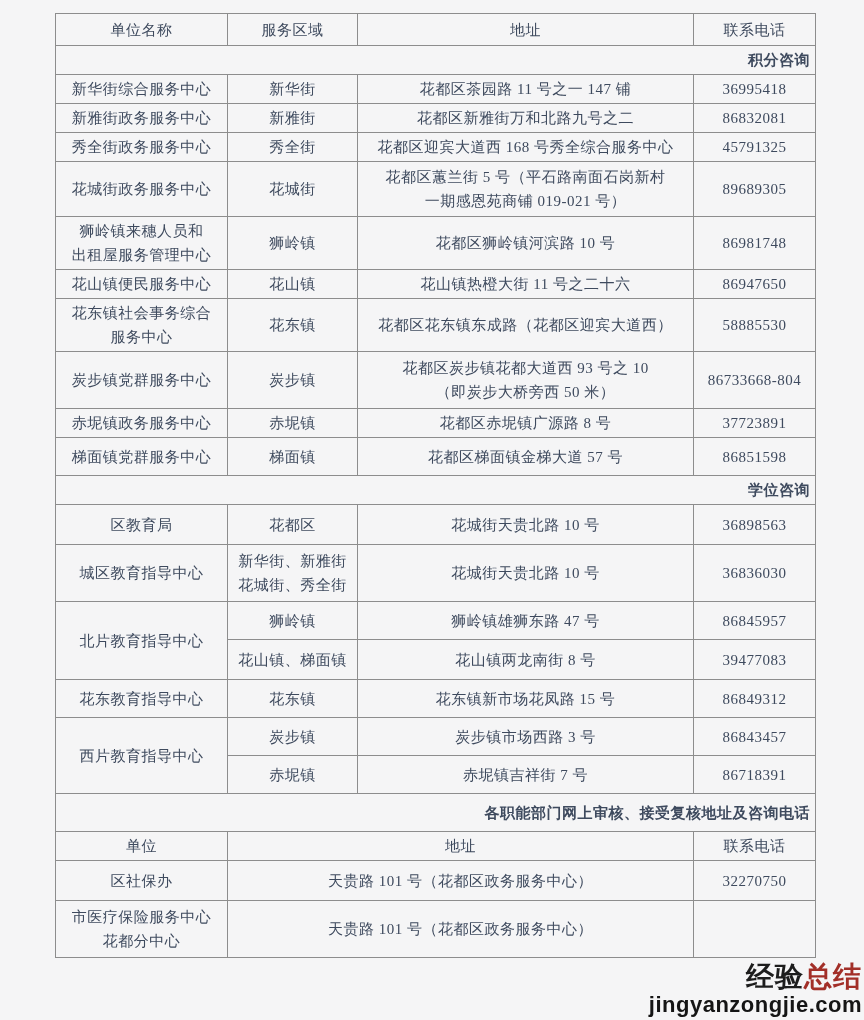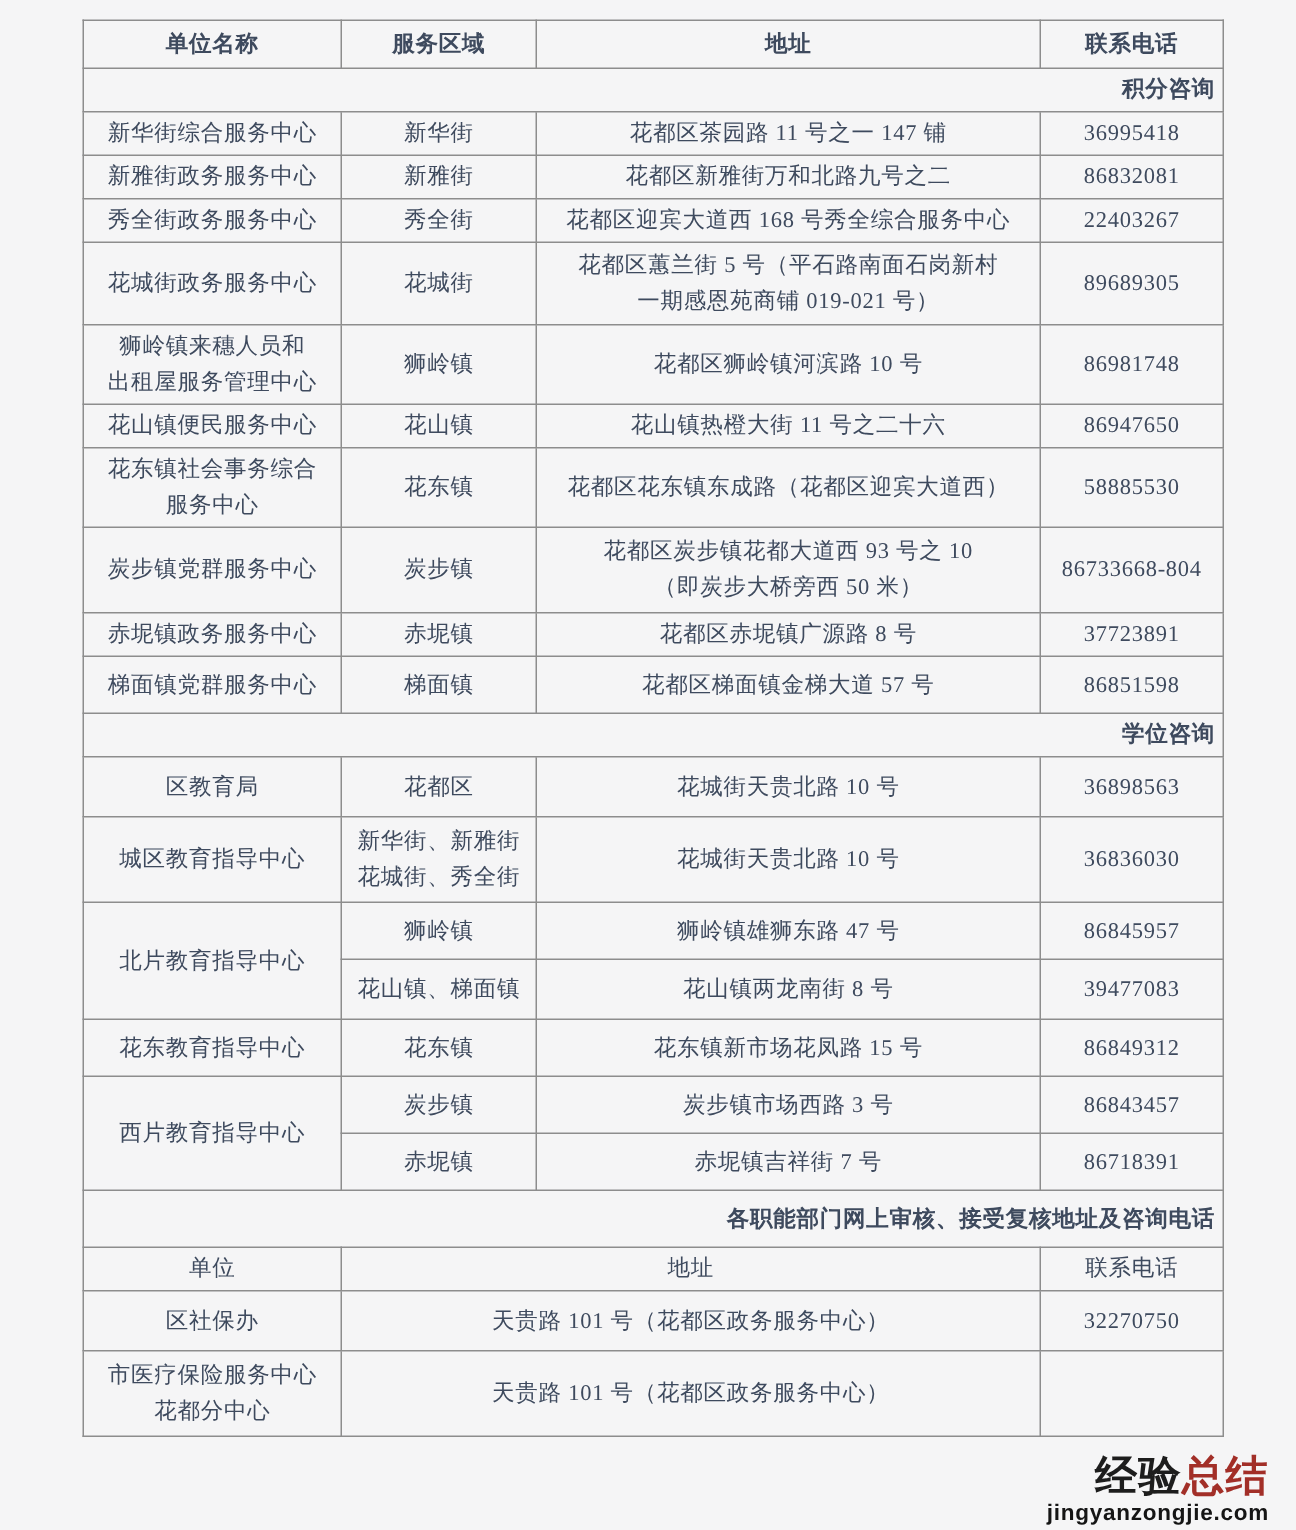--- a/index.html
+++ b/index.html
@@ -17,37 +17,37 @@
     border:1px solid #8d8d8d;
     text-align:center;vertical-align:middle;
     font-size:15px;line-height:1.6;
     padding:2px 5px;
     white-space:pre-line;
     letter-spacing:0.5px;
   }
   .bold{font-weight:bold;text-align:right;}
   .h26{height:26px;}
   .h28{height:28px;}
-  .h32{height:32px;font-weight:bold;}
+  .h32{height:32px;}
   .h33{height:17px;}
   .h35{height:22px;}
   .h38{height:38px;}
   .h40{height:40px;}
   .h46{height:46px;}
   .h52{height:52px;}
   .h55{height:55px;}
   .h57{height:57px;}
   .watermark{
-    position:absolute;right:18px;bottom:4px;
+    position:absolute;right:2px;bottom:4px;
     text-align:right;line-height:1;
     font-family:"Liberation Sans","DejaVu Sans",sans-serif;
   }
   .wm-brand{font-size:28px;font-weight:bold;color:#1d1d1d;letter-spacing:1px;}
   .wm-red{color:#a22f28;}
-  .wm-site{font-size:15px;font-weight:bold;color:#151515;margin-top:3px;letter-spacing:0.5px;}
+  .wm-site{font-size:22px;font-weight:bold;color:#151515;margin-top:3px;letter-spacing:0.5px;}
 </style>
 </head>
 <body>
 
 <table class="contact">
   <colgroup>
     <col style="width:172px">
     <col style="width:130px">
     <col style="width:336px">
     <col style="width:122px">
@@ -73,21 +73,21 @@
     <tr class="h35">
       <td>新雅街政务服务中心</td>
       <td>新雅街</td>
       <td>花都区新雅街万和北路九号之二</td>
       <td>86832081</td>
     </tr>
     <tr class="h33">
       <td>秀全街政务服务中心</td>
       <td>秀全街</td>
       <td>花都区迎宾大道西 168 号秀全综合服务中心</td>
-      <td>22403267</td>
+      <td>45791325</td>
     </tr>
     <tr class="h55">
       <td>花城街政务服务中心</td>
       <td>花城街</td>
       <td>花都区蕙兰街 5 号（平石路南面石岗新村
 一期感恩苑商铺 019-021 号）</td>
       <td>89689305</td>
     </tr>
     <tr class="h52">
       <td>狮岭镇来穗人员和

